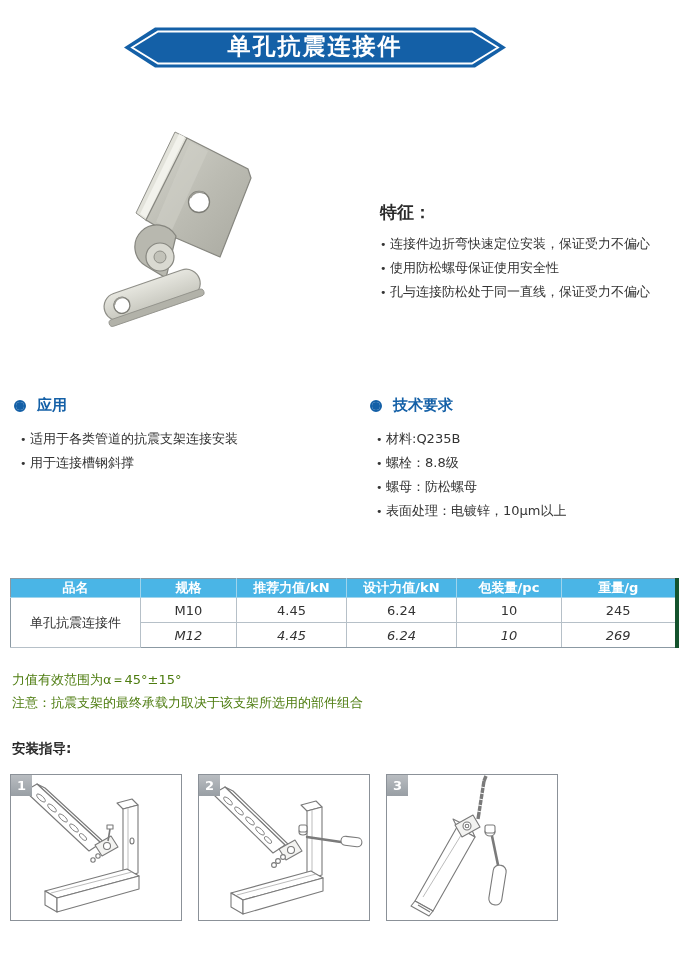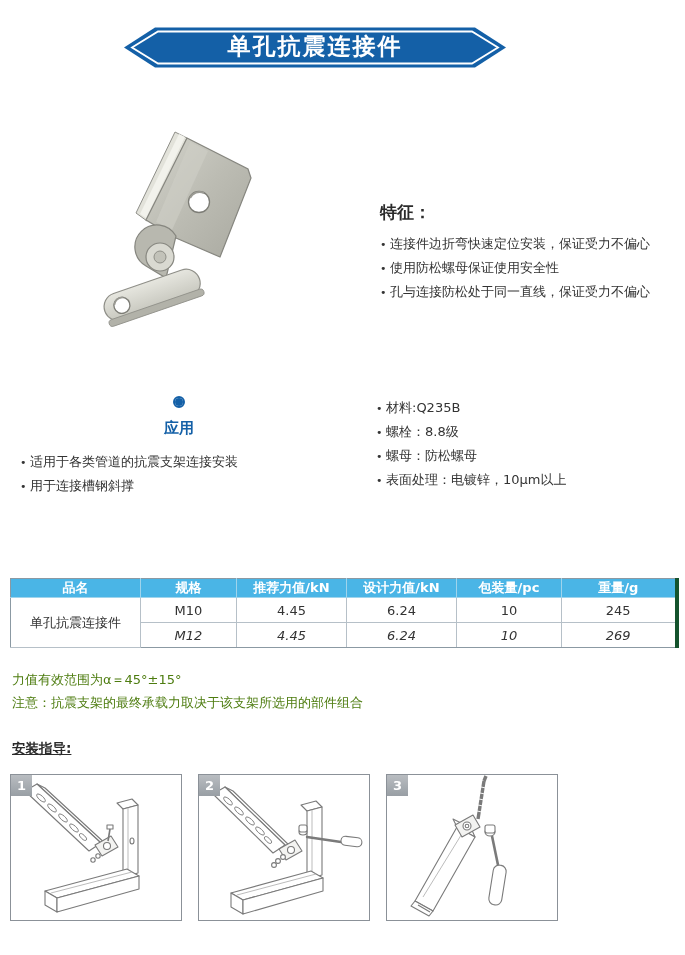--- a/index.html
+++ b/index.html
@@ -24,21 +24,21 @@
   .features { position:absolute; left:380px; top:76px; width:310px;margin-top:17px; }
   .features-title { font-size:17px; font-weight:bold; color:#2b2b2b; margin-bottom:8px; }
   .bullet-list { list-style:none; }
   .bullet-list li { font-size:13px; line-height:23px; color:#333; }
   .bullet-list li::before { content:"• "; font-size:11px; color:#333; }
   
   .two-col { position:absolute; left:0; top:396px; width:685px; }
   .sec { position:absolute; top:0; }
   .sec-app { left:14px; width:330px; }
   .sec-tech { left:370px; width:300px; }
-  .sec-head { display:flex; align-items:center; gap:11px; margin-bottom:12px;flex-direction:column; }
+  .sec-head { display:flex; align-items:center; gap:11px; margin-bottom:12px; }
   .donut {
     width:12px; height:12px; border:2.5px solid #1460a7; border-radius:50%;
     display:flex; align-items:center; justify-content:center; flex:0 0 auto;
   }
   .donut::after { content:""; width:8px; height:8px; border-radius:50%; background:#1460a7; }
   .sec-title { color:#1460a7; font-size:15px; font-weight:bold; }
   .sec .bullet-list { padding-left:6px; }
   .sec .bullet-list li::before { content:"•  "; }
   
   .spec-table {
@@ -54,21 +54,21 @@
   .spec-table td {
     background:#fff; color:#333; height:25px; text-align:center;
     border:1px solid #b6c0c8;
   }
   .spec-table tr:last-child td { border-bottom:1px solid #8b99a3;font-style:italic; }
   .spec-table td:first-child { border-left:1px solid #8b99a3; }
   .spec-table td:last-child { border-right:4px solid #14532d; }
   
   .notes { position:absolute; left:12px; top:668px; font-size:13px; line-height:23px; color:#4d7c0f; }
   
-  .install-title { position:absolute; left:12px; top:740px; font-size:13.5px; font-weight:bold; color:#2b2b2b;text-decoration:underline; }
+  .install-title { position:absolute; left:12px; top:740px; font-size:13.5px; font-weight:bold; color:#2b2b2b; }
   .figures { position:absolute; left:10px; top:774px; display:flex; gap:16px; }
   .fig {
     position:relative; width:172px; height:147px; background:#fff;
     border:1px solid #8b9198;
   }
   .fig-badge {
     position:absolute; left:0; top:0; width:21px; height:21px;
     background:linear-gradient(#b9bdc1,#989ea4);
     color:#fff; font-weight:bold; font-size:13px;
     display:flex; align-items:center; justify-content:center;
@@ -141,20 +141,24 @@
     <div class="sec-head">
       <span class="donut"></span>
       <span class="sec-title">应用</span>
     </div>
     <ul class="bullet-list">
       <li>适用于各类管道的抗震支架连接安装</li>
       <li>用于连接槽钢斜撑</li>
     </ul>
   </div>
   <div class="sec sec-tech">
+    <div class="sec-head">
+      <span class="donut"></span>
+      <span class="sec-title">技术要求</span>
+    </div>
     <ul class="bullet-list">
       <li>材料:Q235B</li>
       <li>螺栓：8.8级</li>
       <li>螺母：防松螺母</li>
       <li>表面处理：电镀锌，10μm以上</li>
     </ul>
   </div>
 </div>
 
 <table class="spec-table">

